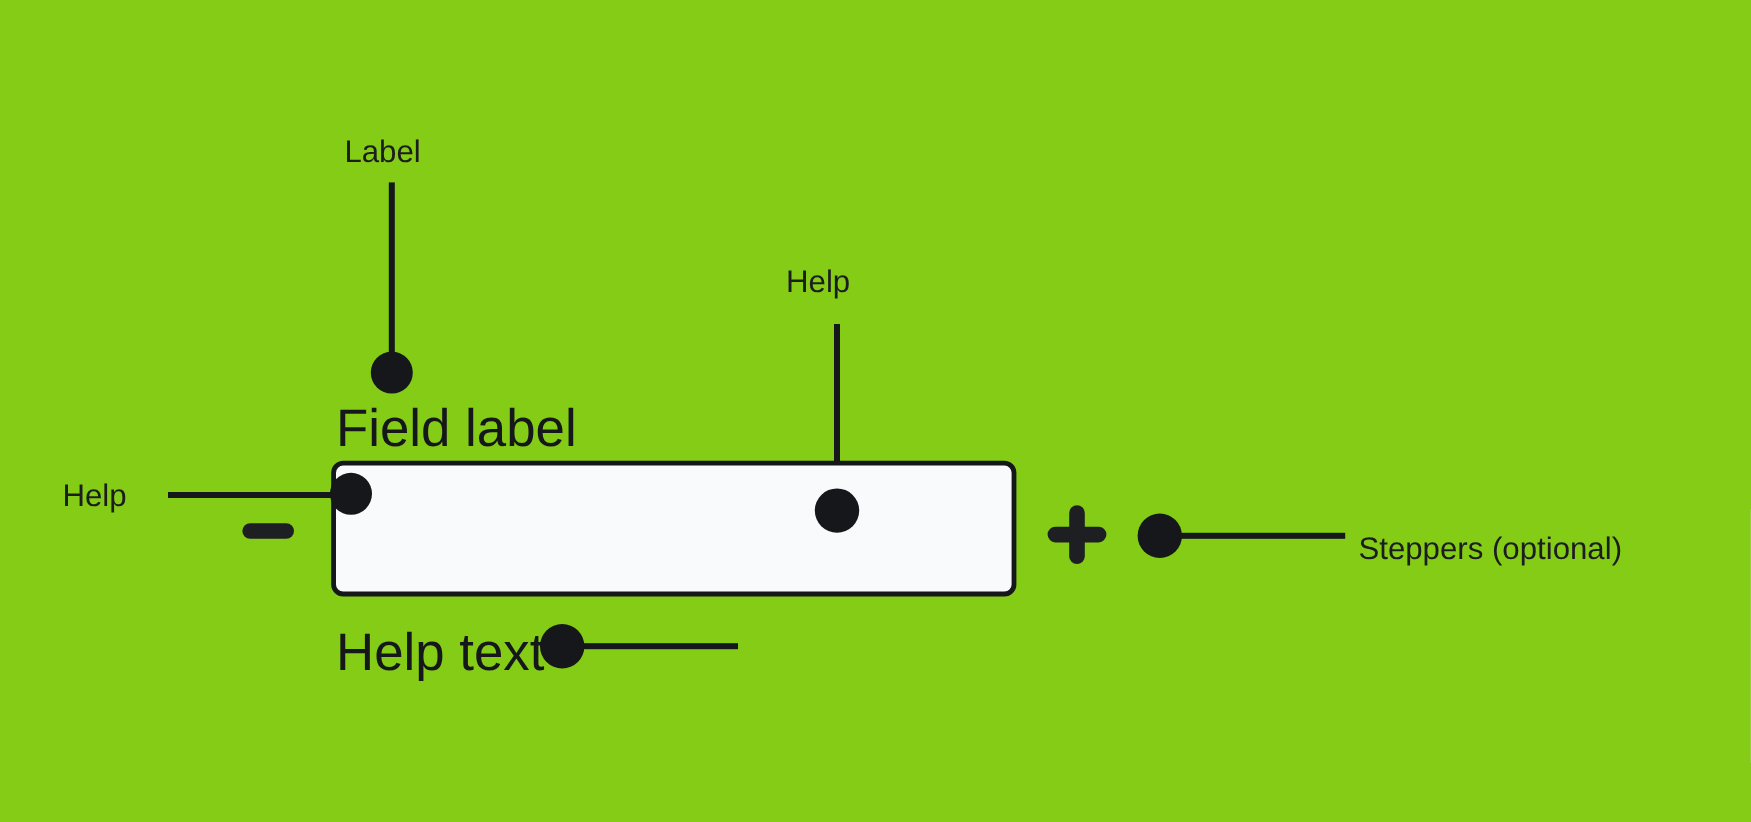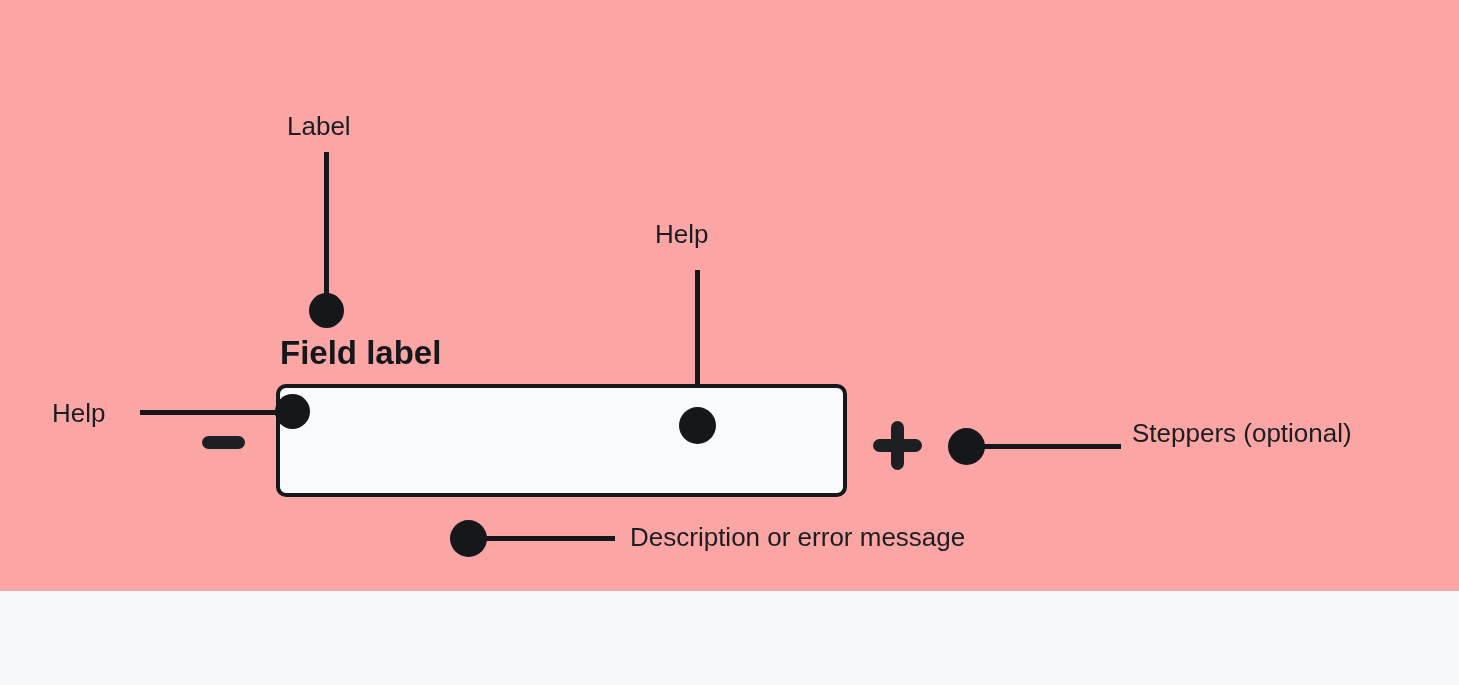--- a/index.html
+++ b/index.html
@@ -10,37 +10,37 @@
     width: 1459px;
     height: 685px;
     background: #f7f8fa;
     font-family: "Liberation Sans", sans-serif;
     color: #16181c;
     overflow: hidden;
   }
   #canvas {
     position: relative;
     width: 1459px;
-    height: 591px;
-    background: #fca5a5;
+    height: 685px;
+    background: #84cc16;
   }
 
   
   .callout-text {
     position: absolute;
     font-size: 26px;
     font-weight: 400;
     color: #1b1d21;
     white-space: nowrap;
     line-height: 1;
   }
   .field-text {
     position: absolute;
-    font-size: 33px;
-    font-weight: 700;
+    font-size: 44px;
+    font-weight: 400;
     color: #15171b;
     white-space: nowrap;
     line-height: 1;
   }
   .leader-v {
     position: absolute;
     width: 5px;
     background: #15171b;
   }
   .leader-h {
@@ -131,19 +131,19 @@
 
   <div class="stepper-minus"></div>
 
   <div class="stepper-plus">
     <div class="bar-h"></div>
     <div class="bar-v"></div>
   </div>
 
   <div class="dot" style="left:948px; top:428px; width:37px; height:37px;"></div>
   <div class="leader-h" style="left:978px; top:444px; width:143px;"></div>
-  <div class="callout-text" style="left:1132px; top:420px;">Steppers (optional)</div>
+  <div class="callout-text" style="left:1132px; top:444px;">Steppers (optional)</div>
 
+  <div class="field-text" style="left:280px; top:522px;">Help text</div>
   <div class="dot" style="left:450px; top:520px; width:37px; height:37px;"></div>
   <div class="leader-h" style="left:480px; top:536px; width:135px;"></div>
-  <div class="callout-text" style="left:630px; top:524px;">Description or error message</div>
 
 </div>
 
 </body></html>

